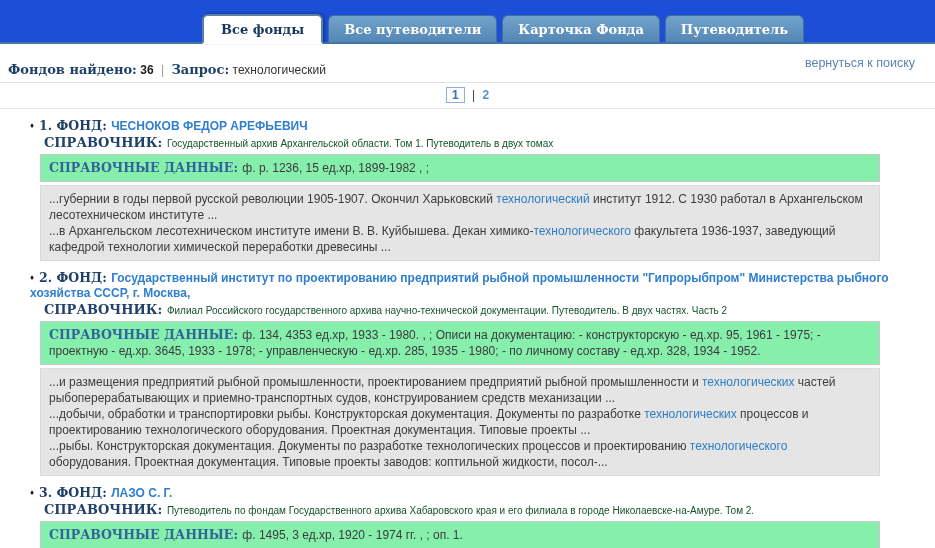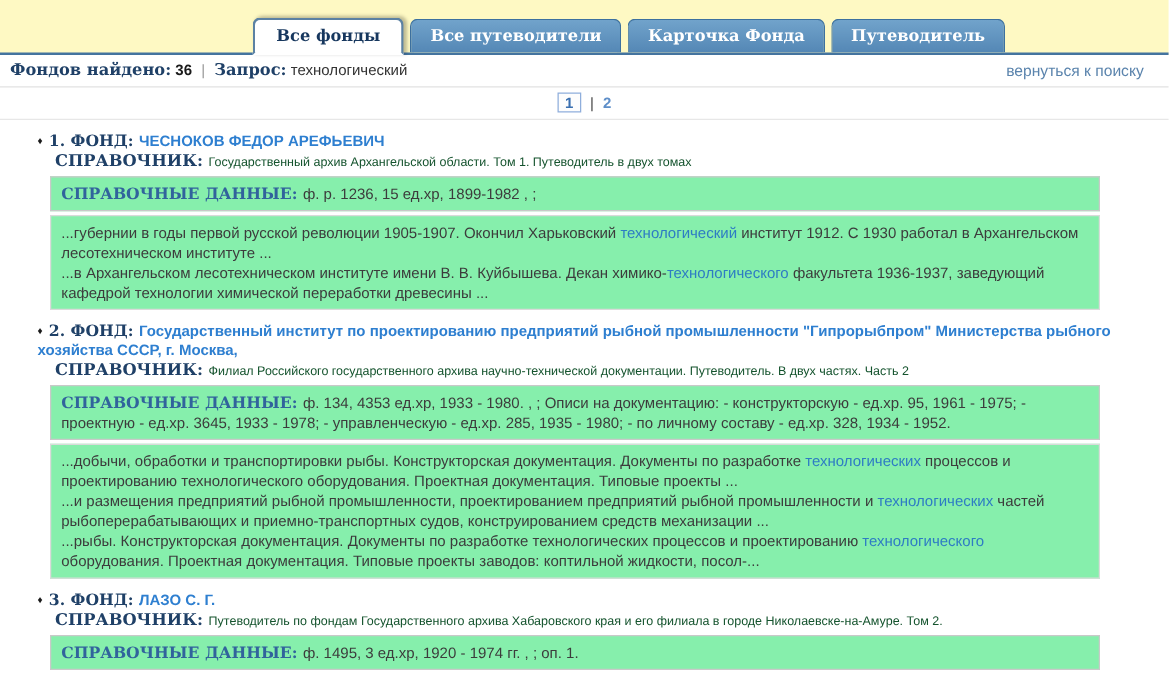--- a/index.html
+++ b/index.html
@@ -3,40 +3,40 @@
 <meta charset="utf-8">
 <style>
   html,body{margin:0;padding:0;background:#fff;}
   body{
     width:935px;height:548px;overflow:hidden;position:relative;
     font-family:"Liberation Sans", sans-serif;font-size:12px;color:#333;
   }
   
   .tabbar{
     padding:14px 0 0 202px;display:flex;align-items:flex-end;gap:5px;
-    border-bottom:2px solid #44749f;box-sizing:border-box;background:#fef9c3;
+    border-bottom:2px solid #44749f;box-sizing:border-box;background:#1d4ed8;
   }
   .tab{
     font-family:"DejaVu Serif", serif;font-weight:bold;font-size:13px;
     padding:6px 15px 5px 15px;border-radius:6px 6px 0 0;cursor:pointer;
     color:#fff;background:linear-gradient(#71a3cb,#5487b5);
     border:1px solid #3d719f;border-bottom:none;white-space:nowrap;
   }
   .tab.active{
     background:#fff;color:#17375e;
     border:2px solid #5c82a3;border-bottom:2px solid #fff;
     margin-bottom:-2px;box-shadow:2px -1px 3px rgba(0,0,0,0.25);
     position:relative;z-index:2;padding:6px 17px 5px 17px;
   }
   
   .statusbar{
     display:flex;justify-content:space-between;align-items:center;
     padding:5px 20px 5px 8px;border-bottom:1px solid #e2e2e2;
   }
-  .status-left{white-space:nowrap;}
+  .status-left{white-space:nowrap;margin-top:13px;}
   .lbl-navy{font-family:"DejaVu Serif", serif;font-weight:bold;font-size:13px;color:#1f4067;}
   .val-dark{font-weight:bold;color:#1a1a1a;}
   .sep{color:#999;padding:0 4px;}
   .val-plain{color:#333;}
   .back-link{color:#5b84ad;text-decoration:none;font-size:12.5px;cursor:pointer;}
   
   .pagination{
     text-align:center;padding:4px 0 5px 0;border-bottom:1px solid #e7e7e7;
   }
   .page-current{
@@ -54,21 +54,21 @@
   .fond-title{color:#2e7fd0;font-weight:bold;font-size:12px;text-decoration:none;cursor:pointer;}
   .sprav-line{margin:0 55px 3px 44px;line-height:15px;}
   .sprav-text{color:#14532d;font-size:10px;}
   .data-box{
     margin:3px 55px 3px 40px;background:#86efac;border:1px solid #c9c9c9;
     padding:5px 8px;line-height:16px;
   }
   .data-label{font-family:"DejaVu Serif", serif;font-weight:bold;font-size:12.5px;color:#31639c;}
   .data-text{color:#3c3c3c;}
   .snippet-box{
-    margin:3px 55px 0 40px;background:#86efac;border:1px solid #dadada;
+    margin:3px 55px 0 40px;background:#e5e5e5;border:1px solid #dadada;
     padding:5px 8px;color:#3c3c3c;
   }
   .snippet-line{line-height:16px;}
   .hl{color:#2e7cc4;}
 </style>
 </head>
 <body>
 
 <div class="tabbar">
   <div class="tab active">Все фонды</div>
@@ -102,22 +102,22 @@
       <div class="snippet-box">
         <div class="snippet-line"><span>...губернии в годы первой русской революции 1905-1907. Окончил Харьковский </span><span class="hl">технологический</span><span> институт 1912. С 1930 работал в Архангельском лесотехническом институте ...</span></div>
         <div class="snippet-line"><span>...в Архангельском лесотехническом институте имени В. В. Куйбышева. Декан химико-</span><span class="hl">технологического</span><span> факультета 1936-1937, заведующий кафедрой технологии химической переработки древесины ...</span></div>
       </div>
     </div>
     <div class="result-item">
       <div class="item-head"><span class="bullet">♦</span><span class="num-label">2. ФОНД: </span><a class="fond-title">Государственный институт по проектированию предприятий рыбной промышленности "Гипрорыбпром" Министерства рыбного хозяйства СССР, г. Москва,</a></div>
       <div class="sprav-line"><span class="lbl-navy">СПРАВОЧНИК: </span><span class="sprav-text">Филиал Российского государственного архива научно-технической документации. Путеводитель. В двух частях. Часть 2</span></div>
       <div class="data-box"><span class="data-label">СПРАВОЧНЫЕ ДАННЫЕ: </span><span class="data-text">ф. 134, 4353 ед.хр, 1933 - 1980. , ; Описи на документацию: - конструкторскую - ед.хр. 95, 1961 - 1975; - проектную - ед.хр. 3645, 1933 - 1978; - управленческую - ед.хр. 285, 1935 - 1980; - по личному составу - ед.хр. 328, 1934 - 1952.</span></div>
       <div class="snippet-box">
+        <div class="snippet-line"><span>...и размещения предприятий рыбной промышленности, проектированием предприятий рыбной промышленности и </span><span class="hl">технологических</span><span> частей рыбоперерабатывающих и приемно-транспортных судов, конструированием средств механизации ...</span></div>
         <div class="snippet-line"><span>...добычи, обработки и транспортировки рыбы. Конструкторская документация. Документы по разработке </span><span class="hl">технологических</span><span> процессов и проектированию технологического оборудования. Проектная документация. Типовые проекты ...</span></div>
-        <div class="snippet-line"><span>...и размещения предприятий рыбной промышленности, проектированием предприятий рыбной промышленности и </span><span class="hl">технологических</span><span> частей рыбоперерабатывающих и приемно-транспортных судов, конструированием средств механизации ...</span></div>
         <div class="snippet-line"><span>...рыбы. Конструкторская документация. Документы по разработке технологических процессов и проектированию </span><span class="hl">технологического</span><span> оборудования. Проектная документация. Типовые проекты заводов: коптильной жидкости, посол-...</span></div>
       </div>
     </div>
     <div class="result-item">
       <div class="item-head"><span class="bullet">♦</span><span class="num-label">3. ФОНД: </span><a class="fond-title">ЛАЗО С. Г.</a></div>
       <div class="sprav-line"><span class="lbl-navy">СПРАВОЧНИК: </span><span class="sprav-text">Путеводитель по фондам Государственного архива Хабаровского края и его филиала в городе Николаевске-на-Амуре. Том 2.</span></div>
       <div class="data-box"><span class="data-label">СПРАВОЧНЫЕ ДАННЫЕ: </span><span class="data-text">ф. 1495, 3 ед.хр, 1920 - 1974 гг. , ; оп. 1.</span></div>
     </div>
   </div>
 

